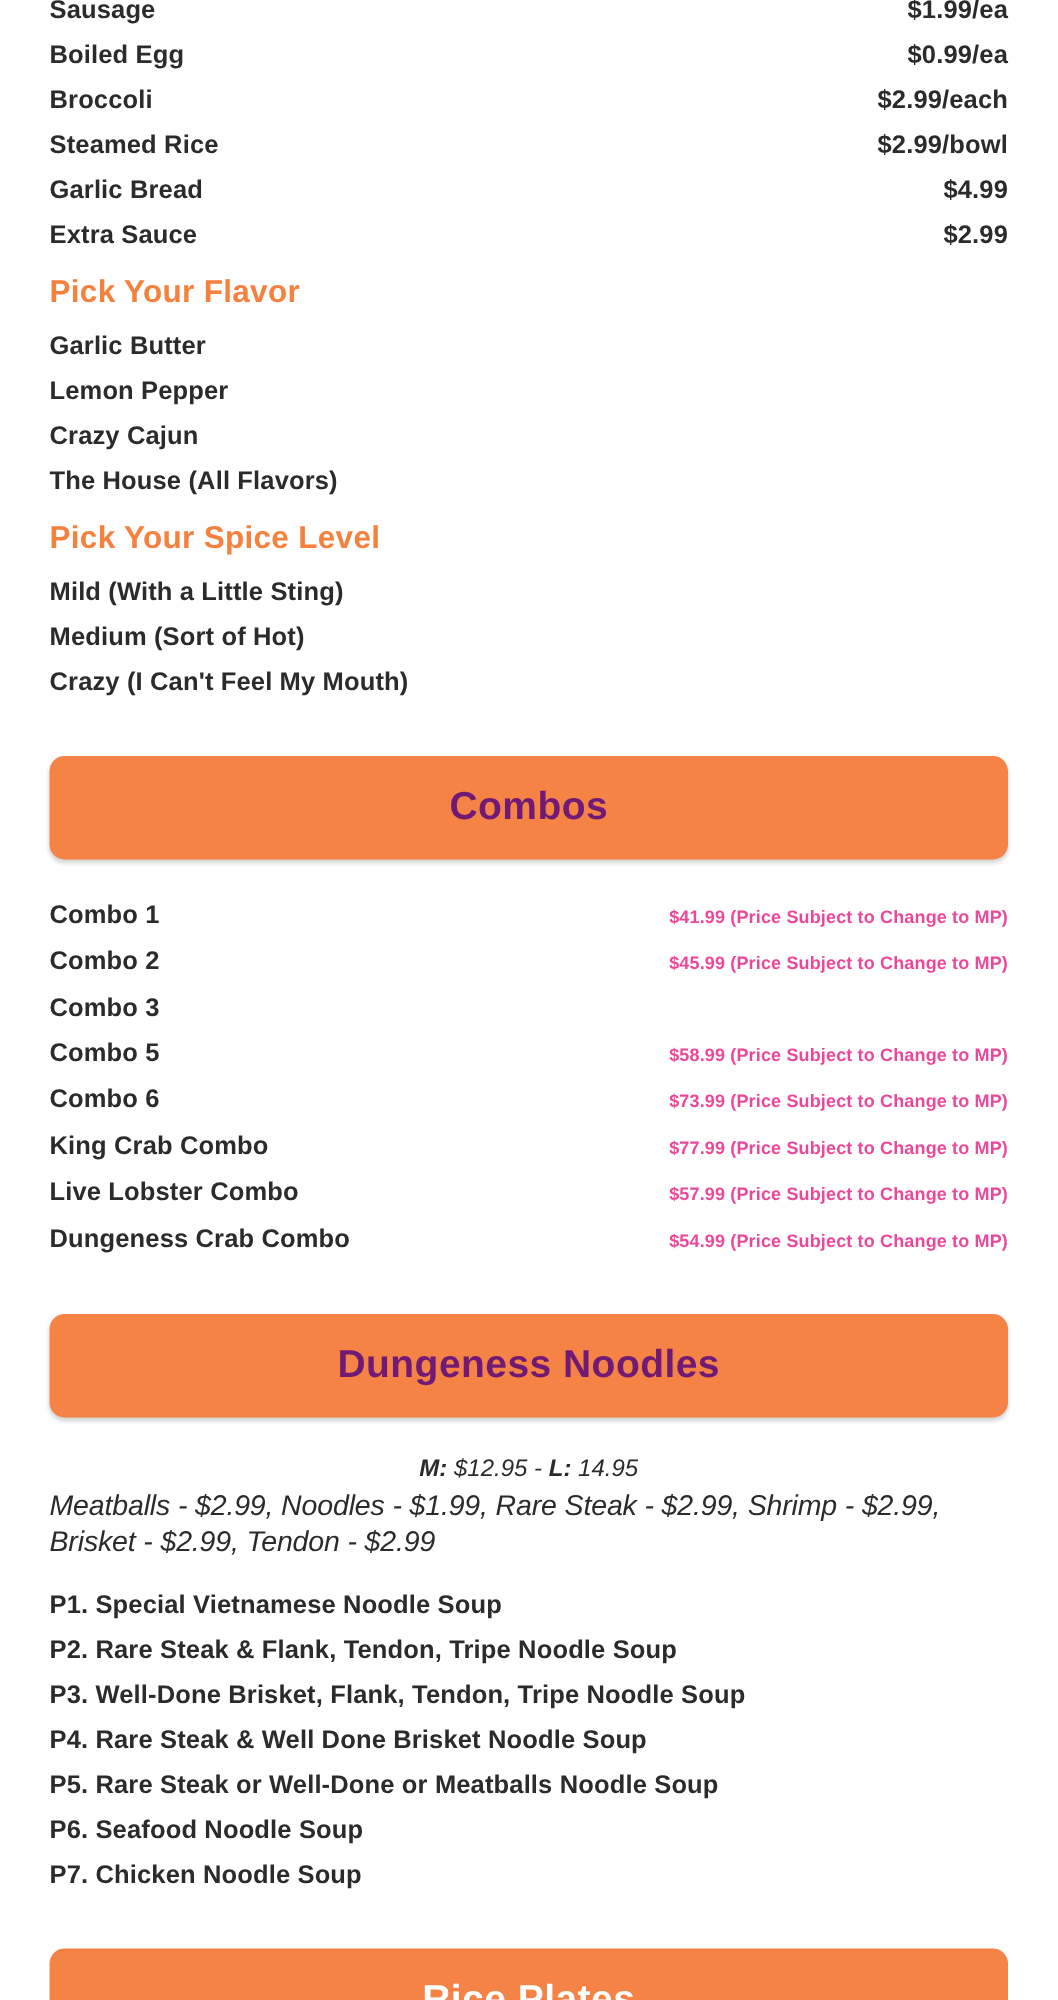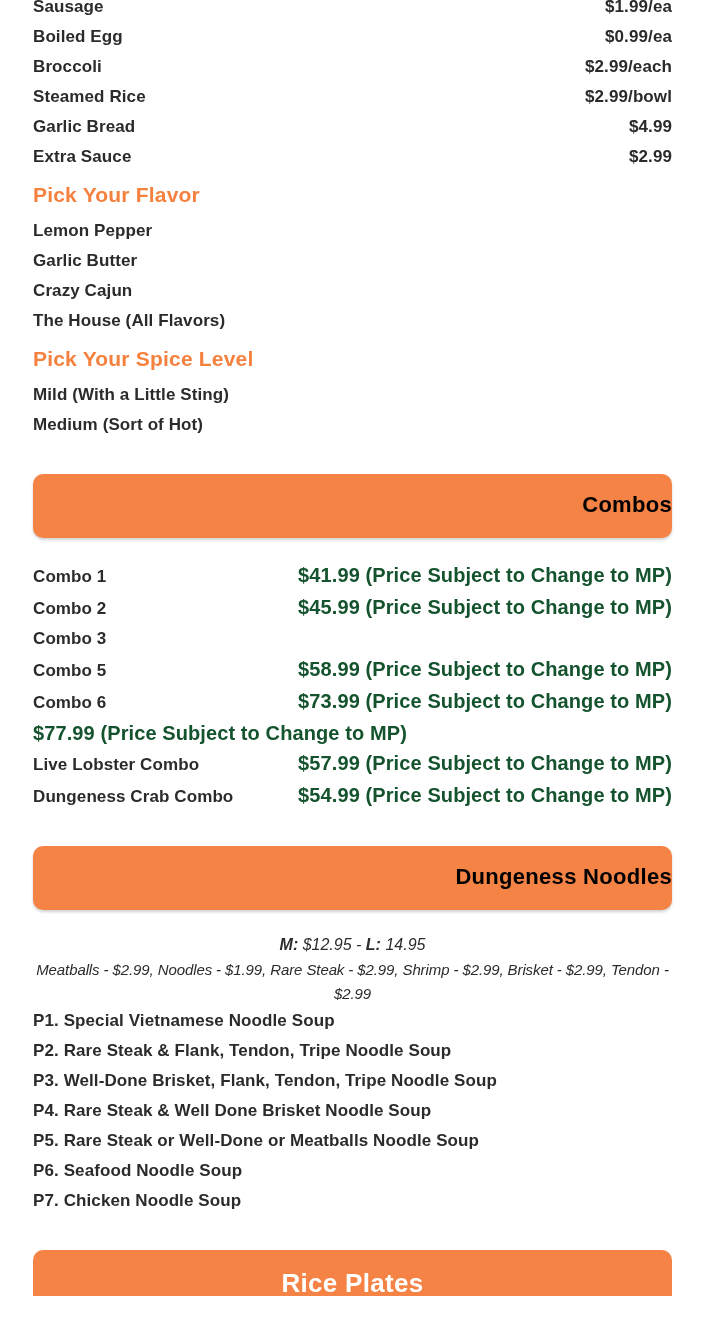--- a/index.html
+++ b/index.html
@@ -50,55 +50,54 @@
     color: #f5813f;
     font-size: 21px;
     font-weight: bold;
     line-height: 30px;
     margin: 8px 0 6px 0;
     letter-spacing: 0.2px;
   }
   .banner {
     background: #f58345;
     border-radius: 10px;
-    color: #000000;
-    text-align: right;
-    font-size: 22px;
+    color: #701a75;
+    text-align: center;
+    font-size: 26px;
     font-weight: bold;
     padding: 18px 0 20px 0;
     letter-spacing: 0.3px;
     box-shadow: 0 2px 3px rgba(0,0,0,0.18);
   }
   .combo-list .item-row {
     line-height: 30px;
   }
   .combo-list .price {
     font-weight: bold;
-    font-size: 20px;
-    color: #14532d;
+    font-size: 12px;
+    color: #ec4899;
   }
   .spacer-lg { height: 34px; }
   .spacer-md { height: 22px; }
   .noodle-price {
     text-align: center;
     font-size: 16px;
     color: #2b2b2b;
     line-height: 26px;
     font-style: italic;
   }
   .noodle-price b { font-weight: bold; }
   .noodle-note {
-    text-align: center;
-    font-size: 15px;
+    font-size: 19px;
     font-style: italic;
     color: #2b2b2b;
     line-height: 24px;
     letter-spacing: -0.1px;
   }
-  .noodle-list { }
+  .noodle-list { margin-top: 14px; }
   .noodle-list .plain-row { line-height: 30px; }
   .top-clip {
     margin-top: -8px;
   }
   .cut-banner {
     background: #f58345;
     border-radius: 10px 10px 0 0;
     color: #ffffff;
     text-align: center;
     font-size: 26px;
@@ -137,31 +136,32 @@
     </div>
     <div class="item-row">
       <span class="name">Extra Sauce</span>
       <span class="price">$2.99</span>
     </div>
   </div>
 
   <div class="section-subtitle">Pick Your Flavor</div>
 
   <div>
+    <div class="plain-row">Garlic Butter</div>
     <div class="plain-row">Lemon Pepper</div>
-    <div class="plain-row">Garlic Butter</div>
     <div class="plain-row">Crazy Cajun</div>
     <div class="plain-row">The House (All Flavors)</div>
   </div>
 
   <div class="section-subtitle">Pick Your Spice Level</div>
 
   <div>
     <div class="plain-row">Mild (With a Little Sting)</div>
     <div class="plain-row">Medium (Sort of Hot)</div>
+    <div class="plain-row">Crazy (I Can't Feel My Mouth)</div>
   </div>
 
   <div class="spacer-lg"></div>
 
   <div class="banner">Combos</div>
 
   <div class="spacer-md"></div>
 
   <div class="combo-list">
     <div class="item-row">
@@ -177,20 +177,21 @@
     </div>
     <div class="item-row">
       <span class="name">Combo 5</span>
       <span class="price">$58.99 (Price Subject to Change to MP)</span>
     </div>
     <div class="item-row">
       <span class="name">Combo 6</span>
       <span class="price">$73.99 (Price Subject to Change to MP)</span>
     </div>
     <div class="item-row">
+      <span class="name">King Crab Combo</span>
       <span class="price">$77.99 (Price Subject to Change to MP)</span>
     </div>
     <div class="item-row">
       <span class="name">Live Lobster Combo</span>
       <span class="price">$57.99 (Price Subject to Change to MP)</span>
     </div>
     <div class="item-row">
       <span class="name">Dungeness Crab Combo</span>
       <span class="price">$54.99 (Price Subject to Change to MP)</span>
     </div>

